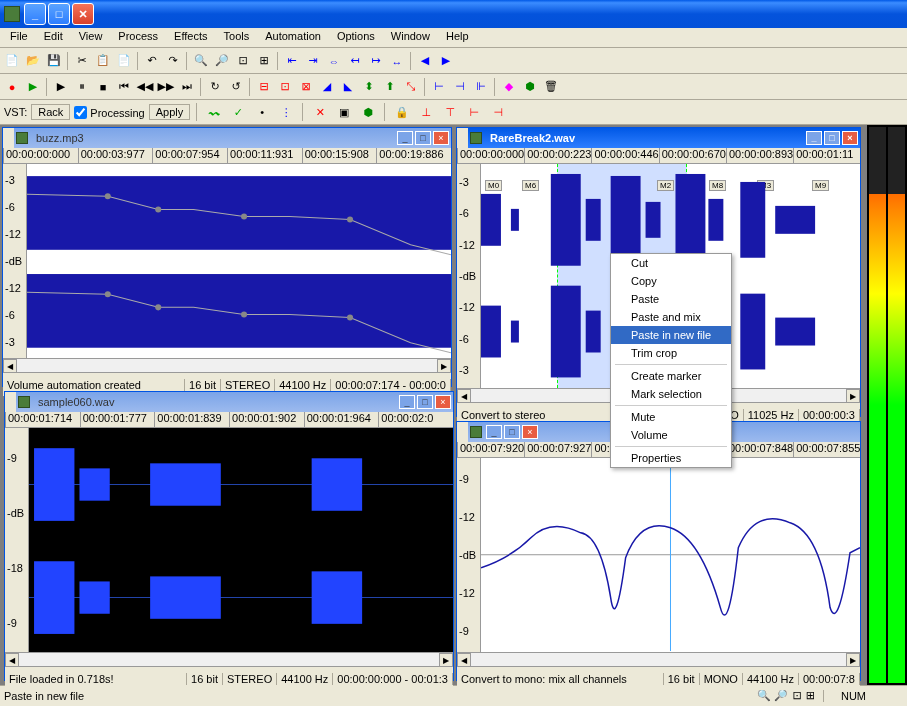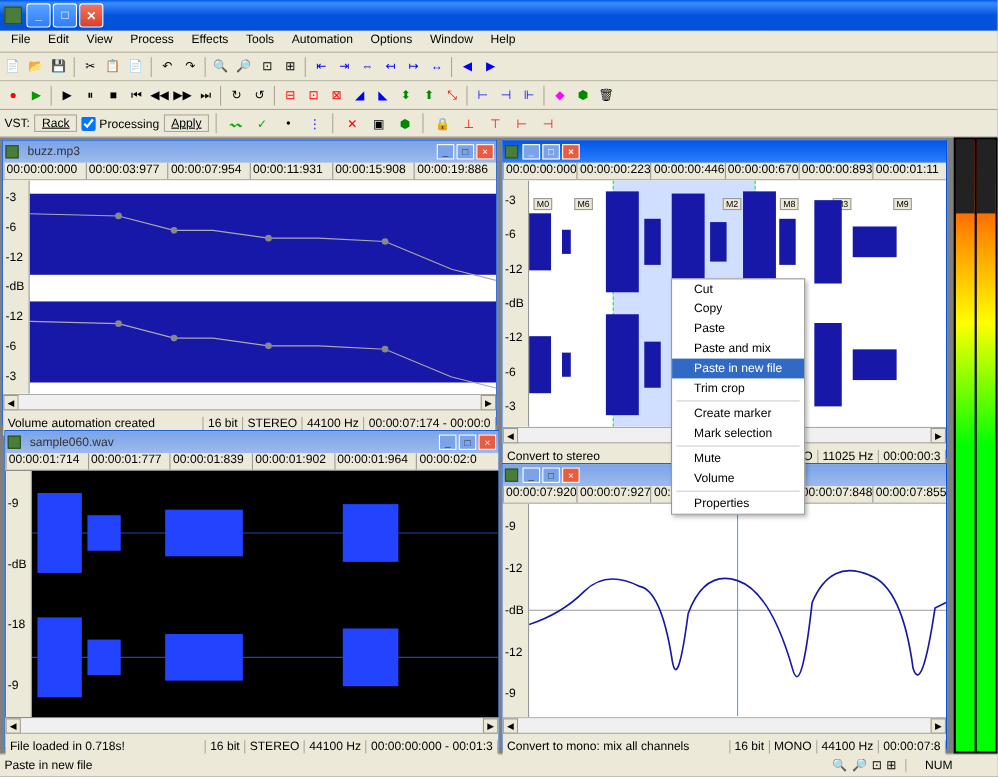--- a/index.html
+++ b/index.html
@@ -11,26 +11,26 @@
 .tb-btn{width:22px;height:22px;border:1px solid #fff;border-radius:3px;display:flex;align-items:center;justify-content:center;color:#fff;font-weight:bold;cursor:pointer;}
 .tb-min,.tb-max{background:linear-gradient(#5aa3ff,#2e7eff);}
 .tb-close{background:linear-gradient(#f5735a,#d9412a);}
 .menubar{background:#ece9d8;height:20px;display:flex;border-bottom:1px solid #aca899;padding-left:2px;}
 .menu-item{padding:2px 8px;cursor:pointer;}
 .toolbar{background:#ece9d8;display:flex;align-items:center;padding:2px;gap:1px;border-bottom:1px solid #aca899;flex-wrap:wrap;min-height:26px;}
 .tool-btn{width:20px;height:20px;border:1px solid transparent;display:flex;align-items:center;justify-content:center;cursor:pointer;}
 .tool-sep{width:2px;height:18px;border-left:1px solid #aca899;margin:0 2px;}
 .vst-row{display:flex;align-items:center;padding:2px 4px;gap:4px;border-bottom:1px solid #aca899;}
 .vst-label{font-size:11px;}
-.vst-btn{border:1px solid #aca899;padding:1px 6px;background:#ece9d8;cursor:pointer;text-decoration:underline;}
+.vst-btn{border:1px solid #aca899;padding:1px 6px;background:#ece9d8;cursor:pointer;}
 .checkbox{display:flex;align-items:flex-end;gap:3px;}
 .workspace{position:relative;background:#7f7f7f;height:560px;display:flex;}
 .mdi-area{flex:1;position:relative;}
 .mdi-win{position:absolute;background:#ece9d8;border:1px solid #0054e3;}
-.mdi-titlebar{height:20px;background:linear-gradient(#7ba4e8,#9cbaee);display:flex;align-items:center;padding:0 2px;font-size:11px;color:#333;}
+.mdi-titlebar{height:20px;background:linear-gradient(#7ba4e8,#9cbaee);display:flex;align-items:center;padding:0 2px;font-size:11px;color:#333;margin-left:11px;}
 .mdi-titlebar.active{background:linear-gradient(#0058e6,#2e7eff);color:#fff;font-weight:bold;}
 .mdi-title{flex:1;padding-left:4px;}
 .mdi-btns{display:flex;gap:2px;}
 .mdi-btn{width:16px;height:14px;border:1px solid #fff;background:#7ba4e8;display:flex;align-items:center;justify-content:center;font-size:9px;cursor:pointer;}
 .mdi-btn.close{background:#e85d42;color:#fff;}
 .timeline{height:16px;background:#ece9d8;border-bottom:1px solid #999;display:flex;overflow:hidden;font-size:9px;}
 .time-tick{flex:1;border-left:1px solid #999;padding-left:2px;white-space:nowrap;}
 .wave-area{background:#fff;position:relative;overflow:hidden;}
 .wave-area.dark{background:#000;}
 .db-scale{position:absolute;left:0;top:0;width:24px;height:100%;background:#ece9d8;border-right:1px solid #999;font-size:9px;display:flex;flex-direction:column;justify-content:space-around;padding:2px;}
@@ -230,20 +230,21 @@
         <span class="status-cell">16 bit</span>
         <span class="status-cell">STEREO</span>
         <span class="status-cell">44100 Hz</span>
         <span class="status-cell">00:00:07:174 - 00:00:0</span>
       </div>
     </div>
 
     <div class="mdi-win" style="left:456px;top:2px;width:405px;height:290px">
       <div class="mdi-titlebar active">
         <span class="tb-icon" style="width:12px;height:12px"></span>
+        <span class="mdi-title">RareBreak2.wav</span>
         <div class="mdi-btns">
           <div class="mdi-btn">_</div>
           <div class="mdi-btn">□</div>
           <div class="mdi-btn close">×</div>
         </div>
       </div>
       <div class="timeline">
         <div class="time-tick">00:00:00:000</div>
         <div class="time-tick">00:00:00:223</div>
         <div class="time-tick">00:00:00:446</div>

